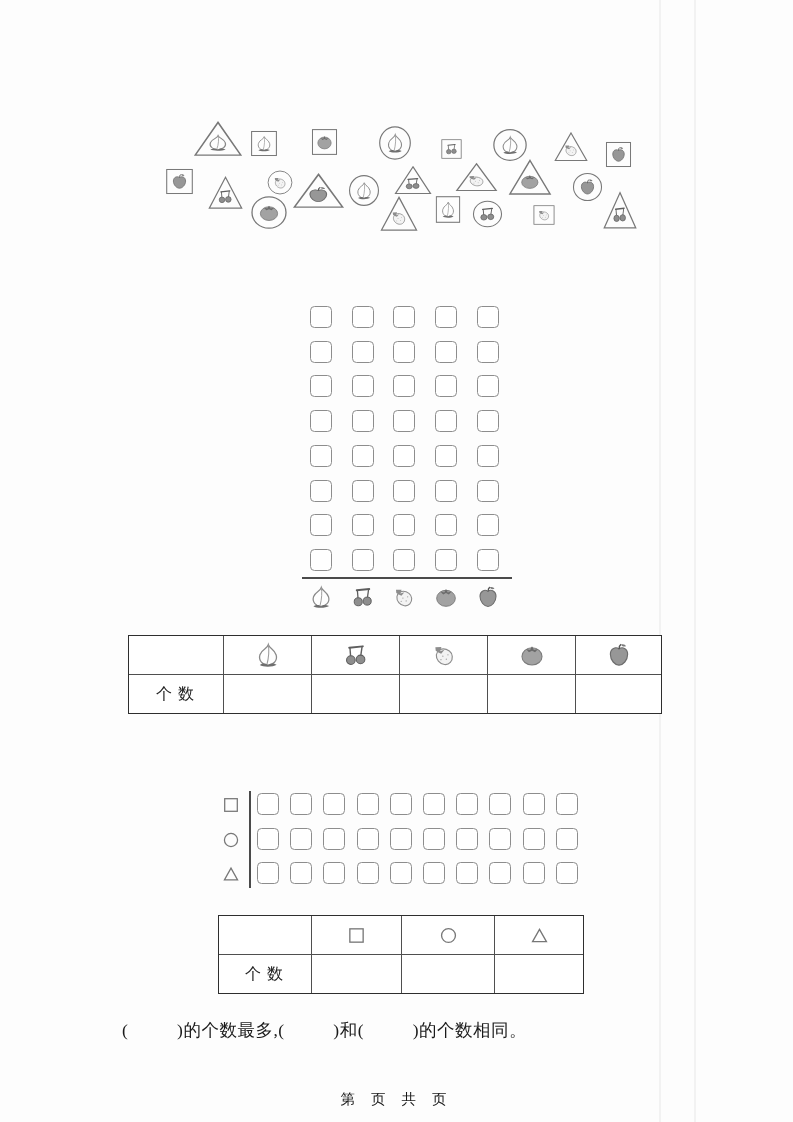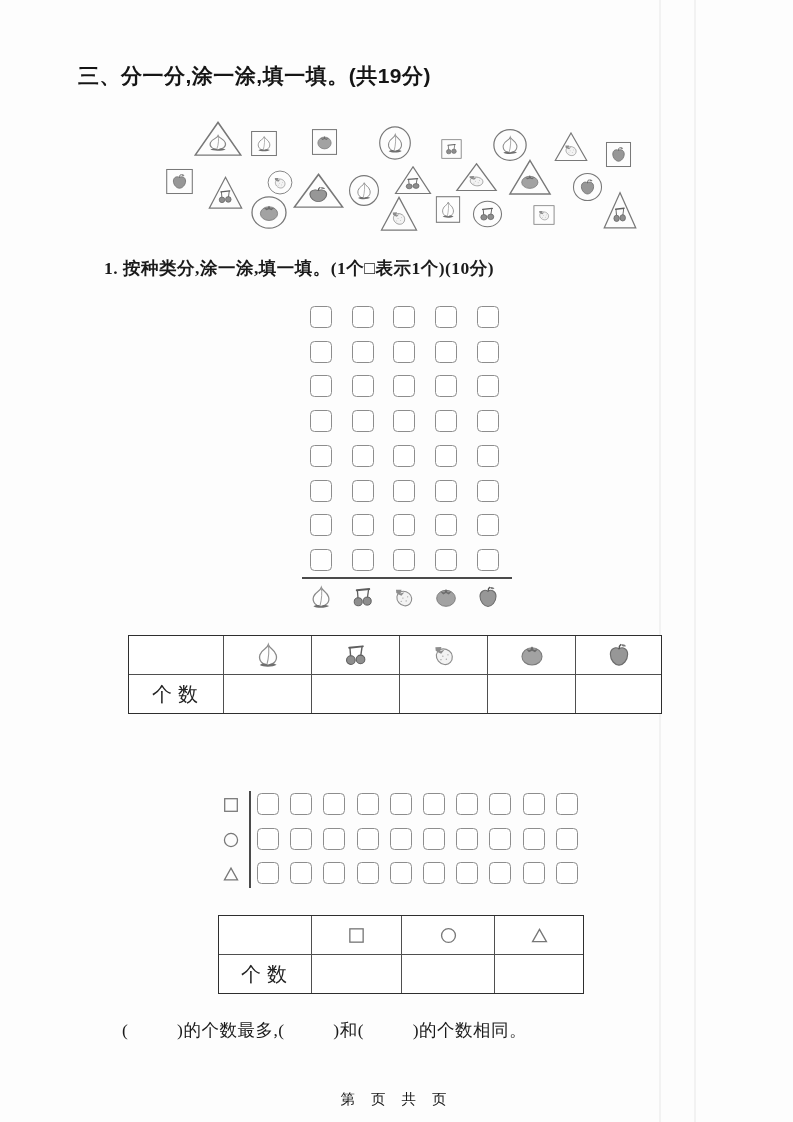--- a/index.html
+++ b/index.html
@@ -20,35 +20,34 @@
   .axis-fruit{position:absolute;top:0;}
   .wtable{position:absolute;display:grid;border:1.9px solid #2e2e2e;background:#fff;}
   #q1-table{left:128px;top:635px;grid-template-columns:94px 88px 88px 88px 88px 86px;
         grid-template-rows:38px 39px;}
   #q2-table{left:218px;top:915px;grid-template-columns:92px 90px 93px 89px;
         grid-template-rows:38px 39px;}
   .cell{border-left:1px solid #4f4f4f;border-top:1px solid #4f4f4f;
         display:flex;align-items:center;justify-content:center;}
   .cell.fc{border-left:none;}
   .cell.fr{border-top:none;}
-  .count-label{font-size:20px;letter-spacing:6px;padding-left:4px;color:#222;font-family:Liberation Mono, monospace;}
+  .count-label{font-size:16px;letter-spacing:6px;padding-left:4px;color:#222;font-family:Liberation Mono, monospace;}
   .q2-divider{left:249px;top:791px;width:2px;height:97px;background:#4a4a4a;}
   .q2-symbol{position:absolute;left:222px;}
   .fill-in{left:122px;top:1018px;font-size:17.5px;white-space:pre;color:#1a1a1a;letter-spacing:0.5px;}
   .footer{left:0;top:1090px;width:793px;text-align:center;
         font-family:"Liberation Sans",sans-serif;font-size:14.5px;letter-spacing:6px;color:#161616;}
 </style>
 </head>
 <body>
 
 <div class="page">
   <div class="faint-line" style="left:659px;"></div>
   <div class="faint-line" style="left:694px;"></div>
 
-  <div class="abs section-title">三、分一分,涂一涂,填一填。(共19分)</div>
 
   <div id="scatter" class="abs" style="left:0;top:0;width:793px;height:260px;">
       <div class="scatter-item" style="left: 192px; top: 119px; width: 52px; height: 39px;">
         <svg width="52" height="39" viewBox="0 0 40 40" preserveAspectRatio="none">
           <polygon points="20,3.5 37.5,37 2.5,37" fill="none" stroke="#787878" stroke-width="1.3"></polygon>
           <g transform="translate(10,14.5) scale(0.82)">
             <path d="M12.3 3.2 C11.5 6.8 6.6 7 5.1 11.8 C3.6 16.8 7.6 20.6 11.9 20.6 C16.2 20.6 20.4 17 19 12 C17.6 7 13.4 6.6 12.3 3.2Z" fill="#fefefe" stroke="#8a8a8a" stroke-width="1.1"></path>
             <path d="M12.3 3.2 C13 7.6 12.9 13.4 11 20.4" fill="none" stroke="#9b9b9b" stroke-width="0.9"></path>
             <path d="M5 20.6 C8 18.6 10.4 19.2 12 20.8 C13.6 19.2 16.2 18.6 19.4 20.4 C16.6 22.4 7.8 22.6 5 20.6Z" fill="#6f6f6f"></path>
           </g>
@@ -291,21 +290,20 @@
             <path d="M6.2 5.8 L17.8 4.6" stroke="#5e5e5e" stroke-width="1.7" fill="none" stroke-linecap="round"></path>
             <path d="M6.8 5.8 L7.4 13.2" stroke="#5e5e5e" stroke-width="1.2" fill="none"></path>
             <path d="M17.2 4.8 L16.1 12.6" stroke="#5e5e5e" stroke-width="1.2" fill="none"></path>
             <circle cx="7.6" cy="16.4" r="3.7" fill="#8e8e8e" stroke="#5e5e5e" stroke-width="0.9"></circle>
             <circle cx="15.9" cy="15.8" r="3.7" fill="#8e8e8e" stroke="#5e5e5e" stroke-width="0.9"></circle>
           </g>
         </svg>
       </div>
     </div>
 
-  <div class="abs prompt q1-prompt">1. 按种类分,涂一涂,填一填。(1个□表示1个)(10分)</div>
 
   <div id="q1-grid" class="abs" style="left:310px;top:306px;width:200px;height:270px;">
       <div class="tally-sq" style="left: 0px; top: 0px;"></div>
       <div class="tally-sq" style="left: 41.7px; top: 0px;"></div>
       <div class="tally-sq" style="left: 83.4px; top: 0px;"></div>
       <div class="tally-sq" style="left: 125.1px; top: 0px;"></div>
       <div class="tally-sq" style="left: 166.8px; top: 0px;"></div>
       <div class="tally-sq" style="left: 0px; top: 34.7px;"></div>
       <div class="tally-sq" style="left: 41.7px; top: 34.7px;"></div>
       <div class="tally-sq" style="left: 83.4px; top: 34.7px;"></div>

